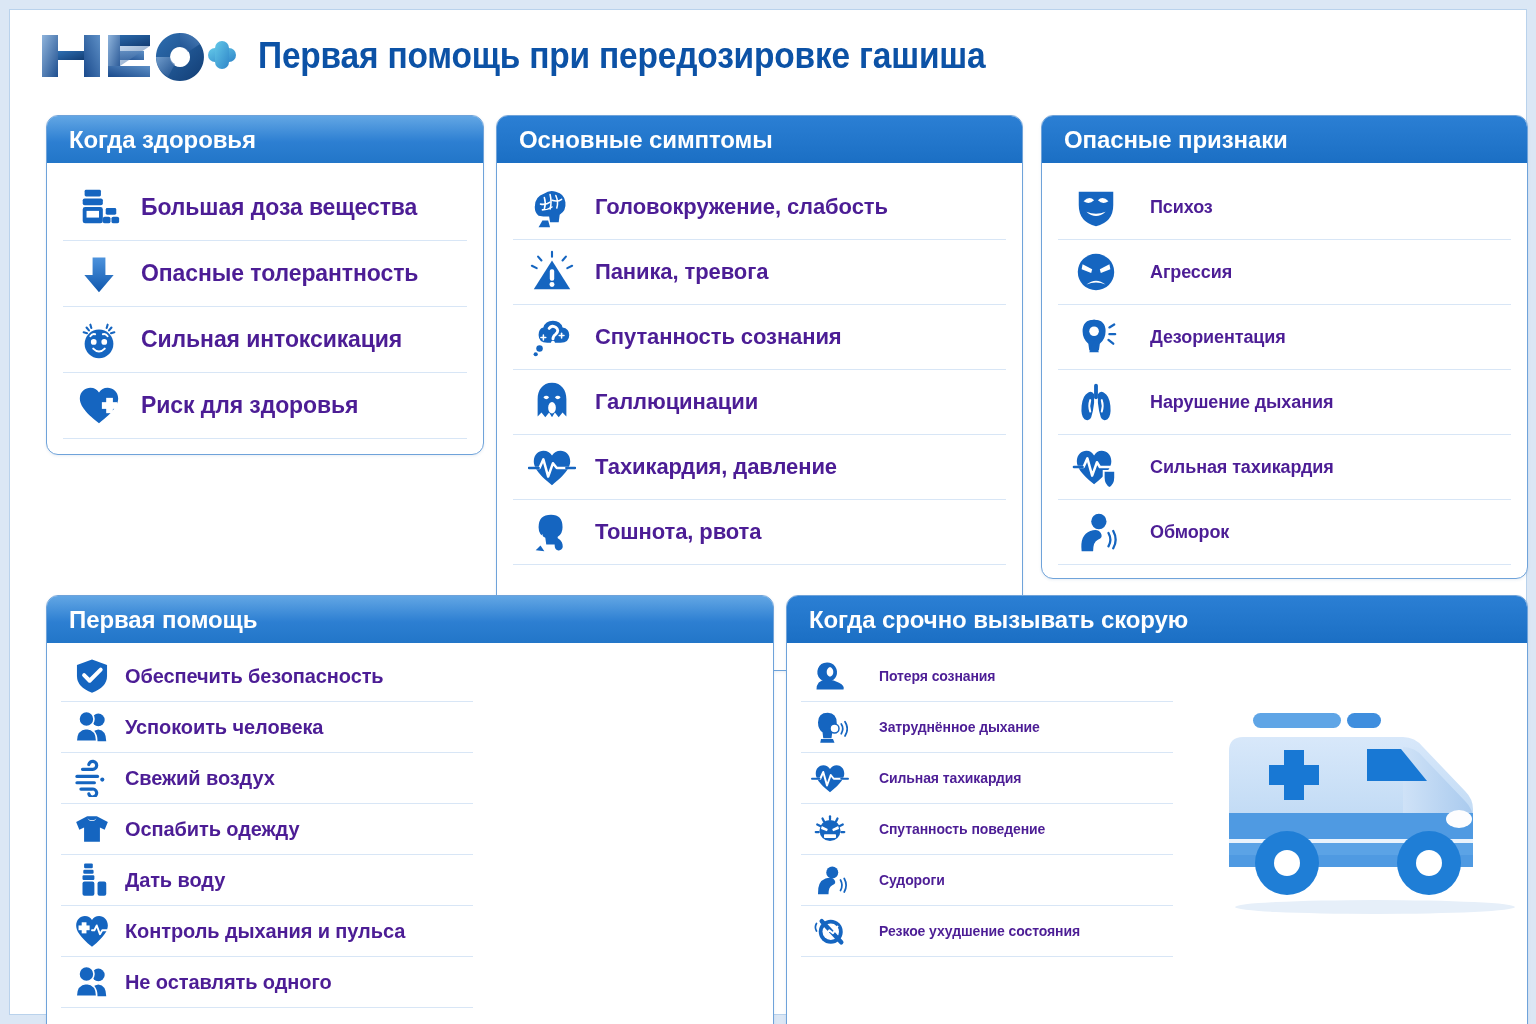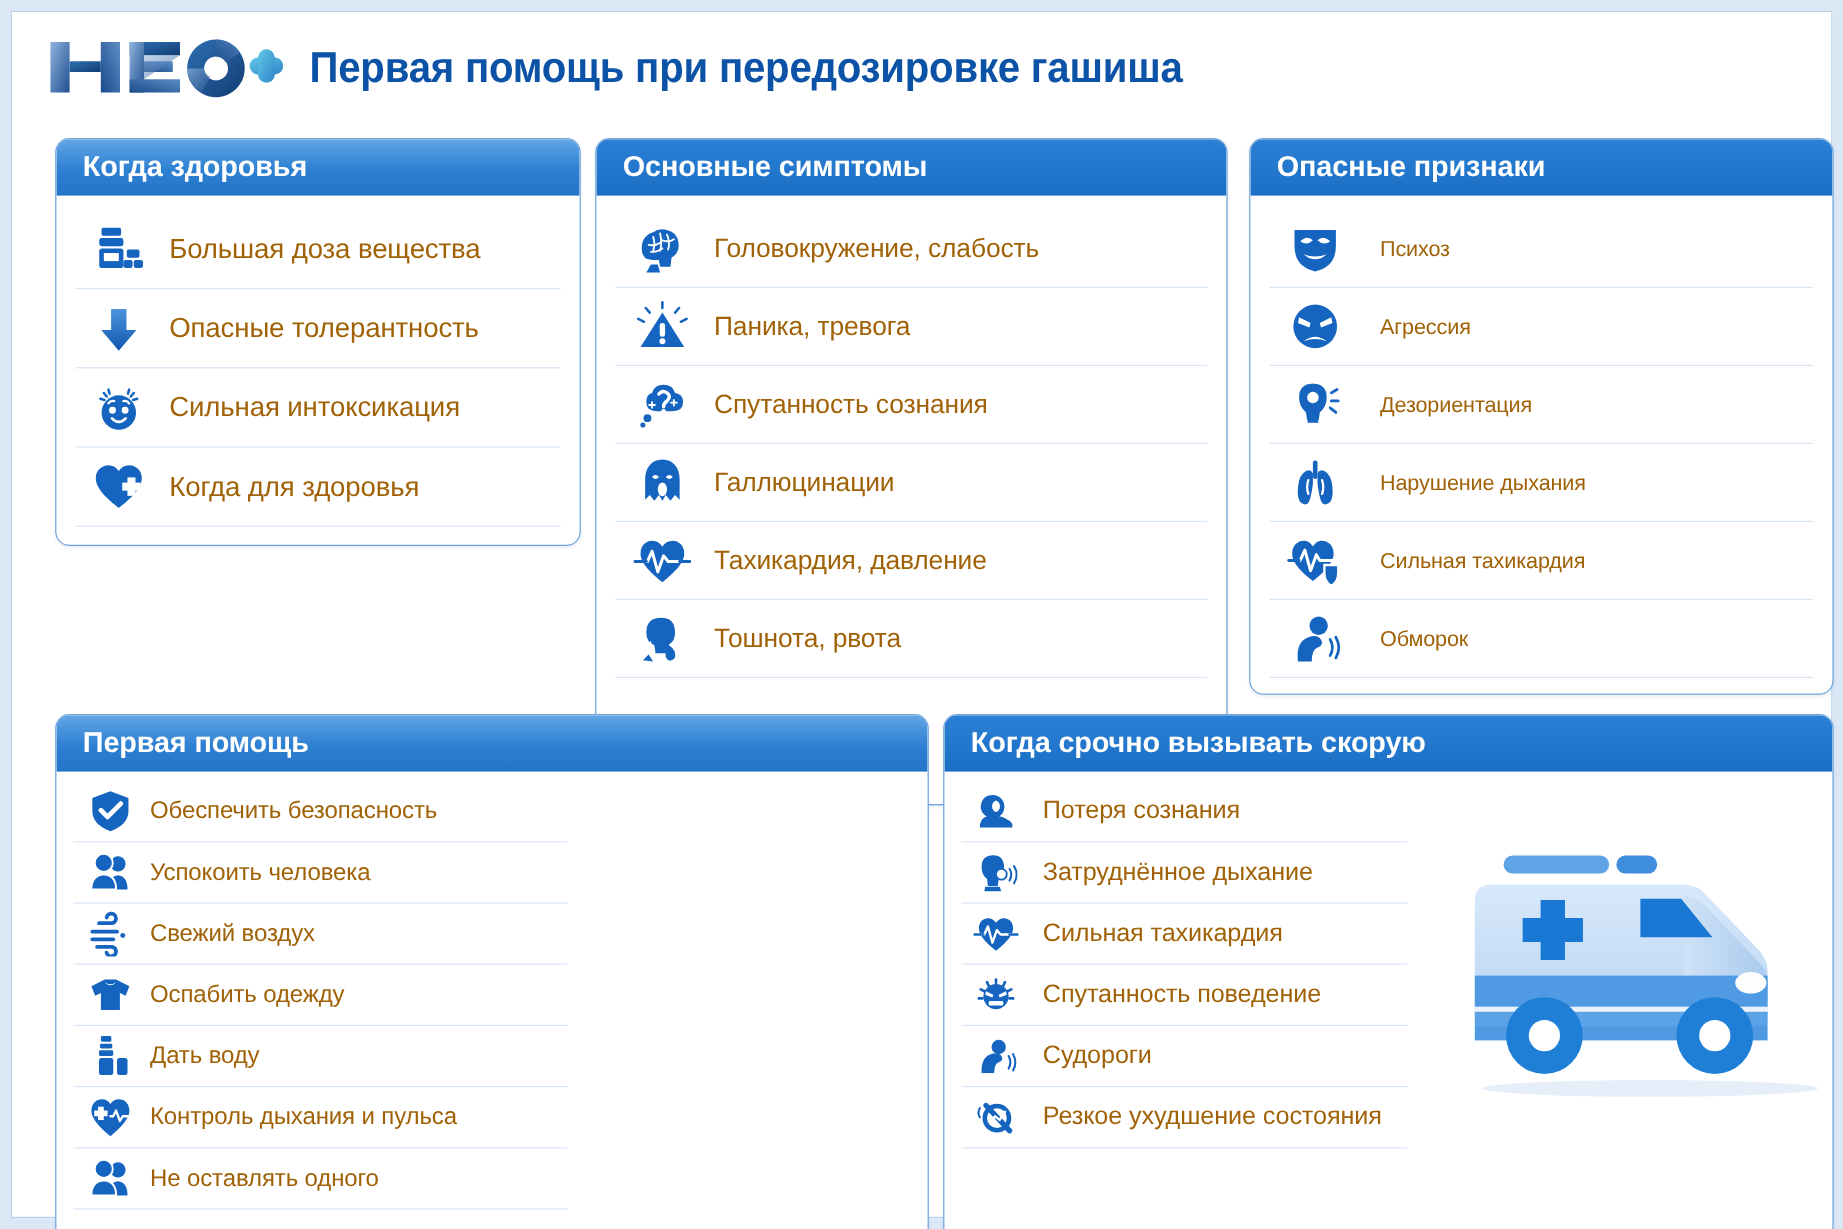--- a/index.html
+++ b/index.html
@@ -80,22 +80,22 @@
   .row:last-child { border-bottom: 1px solid #d8e6f6; }
   .ico {
     flex: 0 0 auto;
     display: flex;
     align-items: center;
     justify-content: center;
     color: #1565c0;
   }
   .ico svg { display: block; }
   .row-label {
-    color: #a16207;
-    font-weight: normal;
+    color: #4c1d95;
+    font-weight: bold;
     white-space: nowrap;
     letter-spacing: -0.1px;
   }
 
   
   #card-when { left: 36px; top: 105px; width: 438px; height: 340px; }
   #card-when .row { height: 66px; }
   #card-when .ico { width: 72px; }
   #card-when .row-label { font-size: 23px; margin-left: 6px; }
 
@@ -119,21 +119,21 @@
   #card-firstaid .ico { width: 62px; }
   #card-firstaid .row-label { font-size: 20px; margin-left: 2px; }
   #card-firstaid .art { flex: 1 1 auto; position: relative; }
 
   
   #card-emergency { left: 776px; top: 585px; width: 742px; height: 466px; }
   #card-emergency .card-body { flex-direction: row; padding: 8px 14px 8px 14px; }
   #card-emergency .rows { width: 372px; flex: 0 0 372px; }
   #card-emergency .row { height: 51px; }
   #card-emergency .ico { width: 58px; }
-  #card-emergency .row-label { font-size: 21px; margin-left: 10px; text-align: right; }
+  #card-emergency .row-label { font-size: 14px; margin-left: 20px; text-align: right; }
   #card-emergency .art { flex: 1 1 auto; position: relative; }
 
   .art svg { position: absolute; }
 </style>
 </head>
 <body>
 
 <div class="page">
 
   <div class="header">
@@ -239,21 +239,21 @@
         </div>
 
         <div class="row">
           <span class="ico">
             <svg width="46" height="46" viewBox="0 0 48 48" fill="#1565c0">
               <path d="M24 42 C8 30 4 22 4 16 C4 9 10 5 15 5 c4 0 7 2 9 5 c2 -3 5 -5 9 -5 c5 0 11 4 11 11 c0 6 -4 14 -20 26 z"></path>
               <rect x="27" y="20" width="16" height="7" fill="#fff"></rect>
               <rect x="31.5" y="15.5" width="7" height="16" fill="#fff"></rect>
             </svg>
           </span>
-          <span class="row-label">Когда для здоровья</span>
+          <span class="row-label">Риск для здоровья</span>
         </div>
 
       </div>
     </div>
   </div>
 
   <div class="card" id="card-symptoms">
     <div class="card-head head-solid">Основные симптомы</div>
     <div class="card-body">
       <div class="rows">

